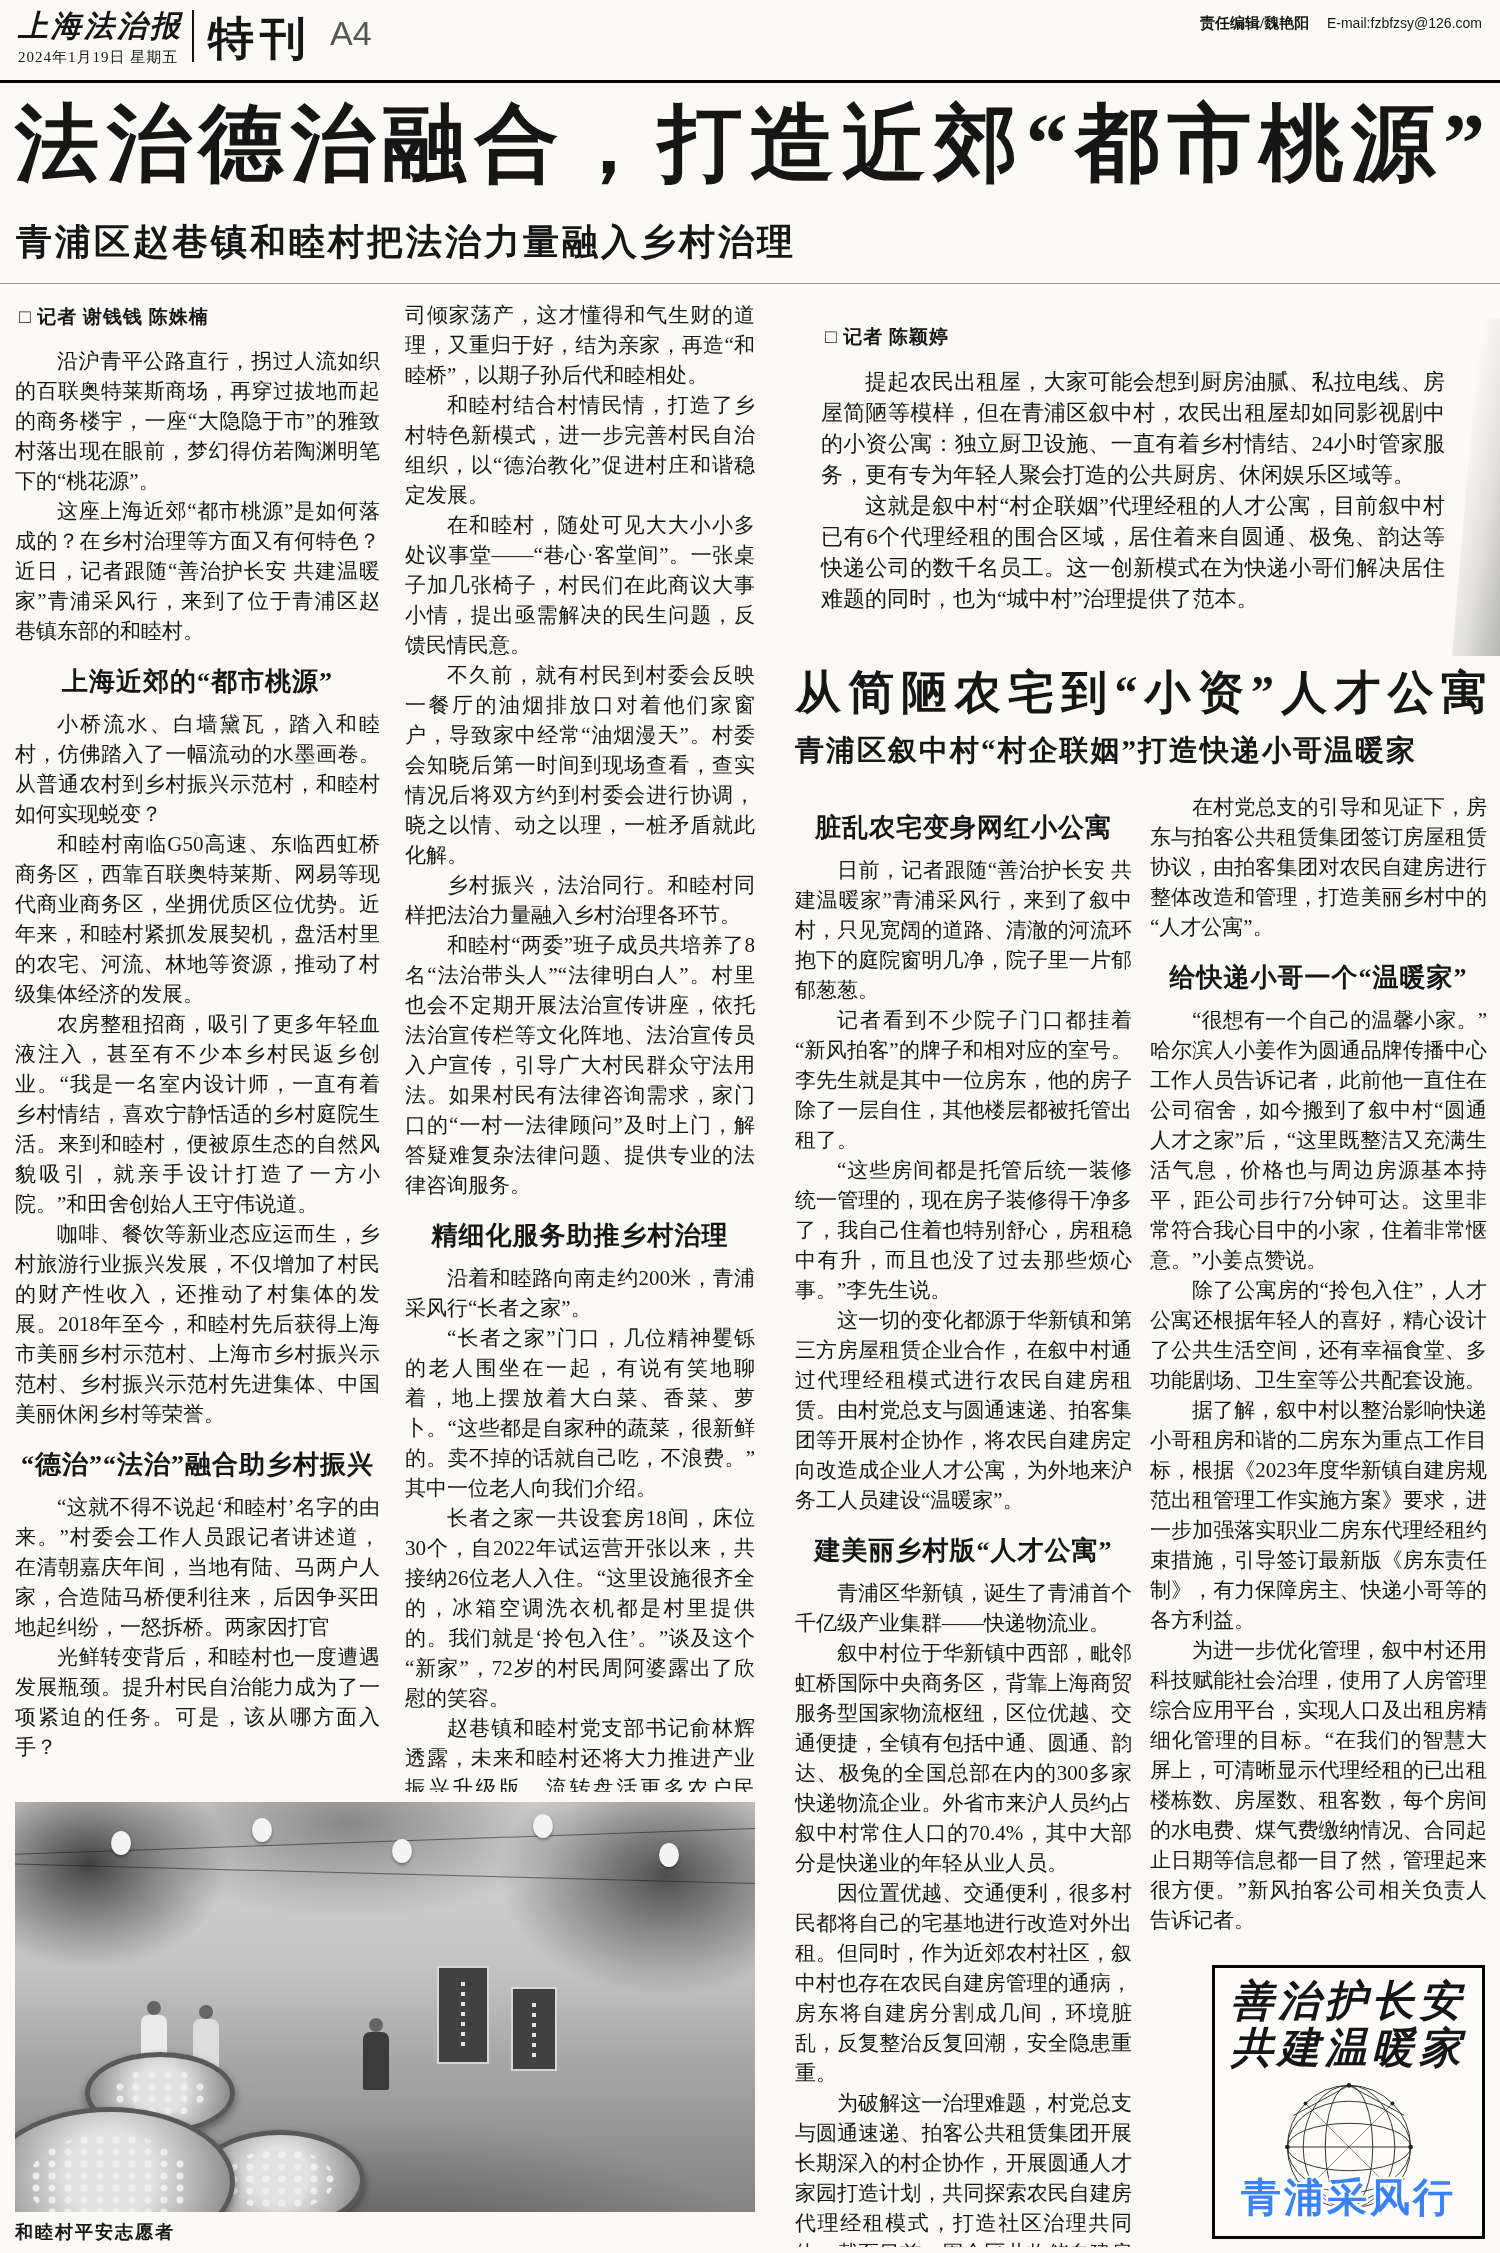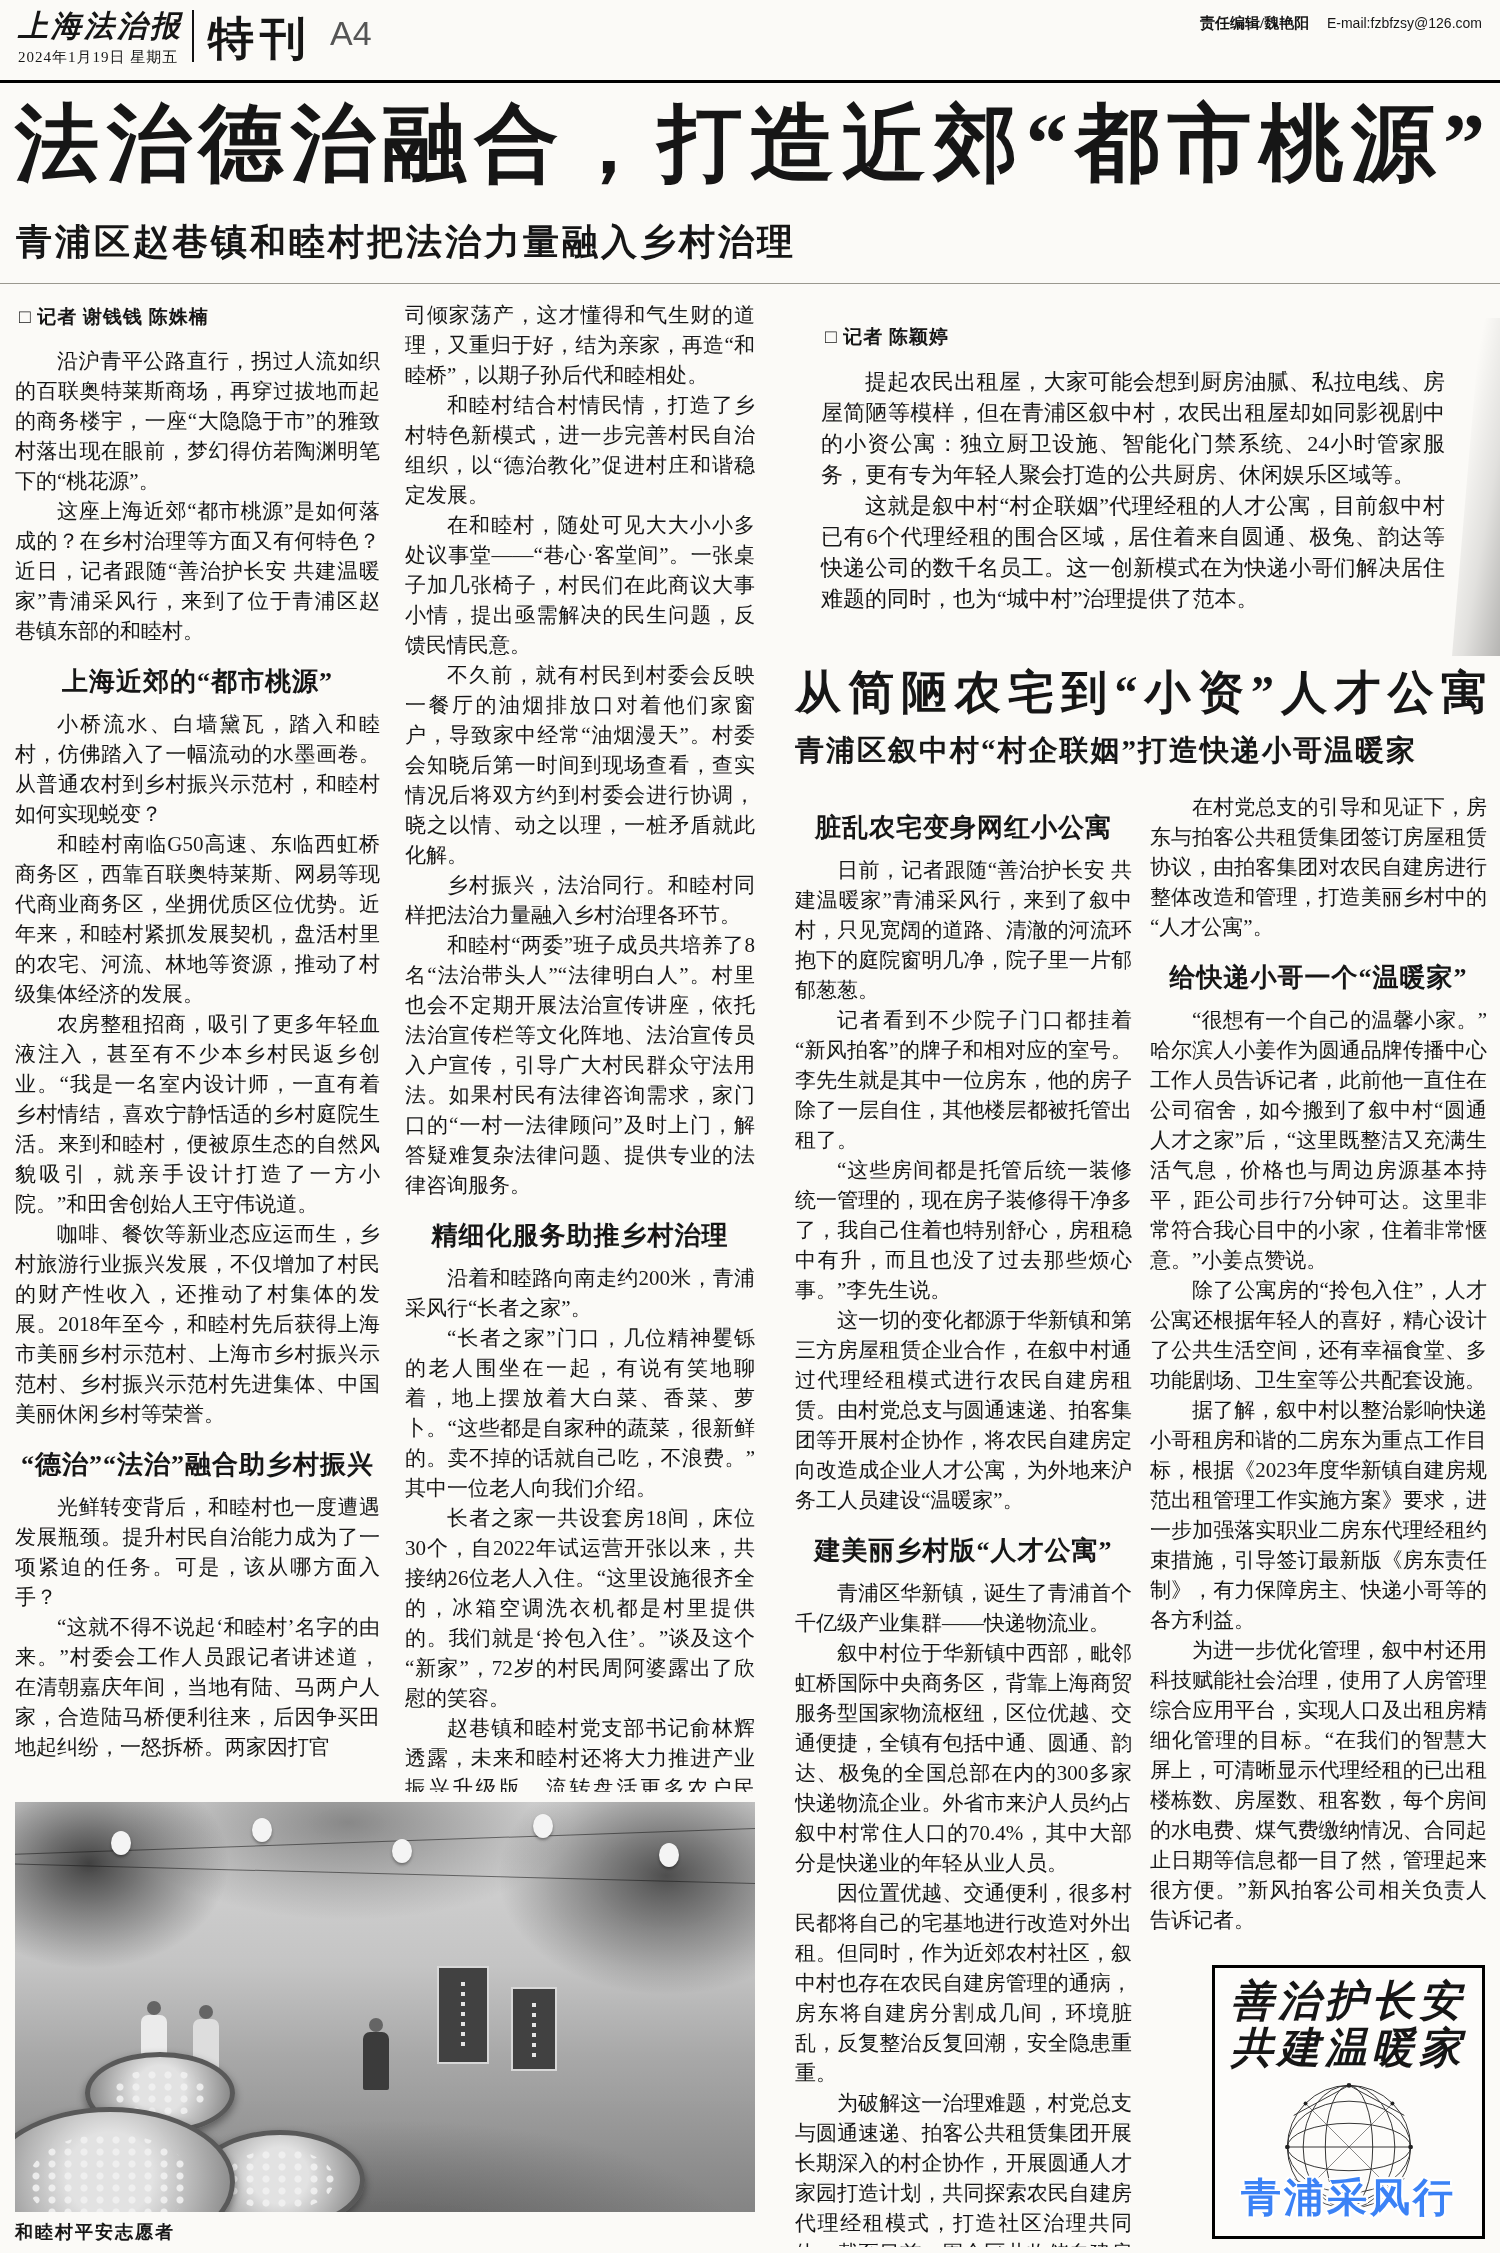--- a/index.html
+++ b/index.html
@@ -136,22 +136,22 @@
     <p class="byline">□ 记者 谢钱钱 陈姝楠</p>
     <div class="flow">
         <p class="para">沿沪青平公路直行，拐过人流如织的百联奥特莱斯商场，再穿过拔地而起的商务楼宇，一座“大隐隐于市”的雅致村落出现在眼前，梦幻得仿若陶渊明笔下的“桃花源”。</p>
         <p class="para">这座上海近郊“都市桃源”是如何落成的？在乡村治理等方面又有何特色？近日，记者跟随“善治护长安 共建温暖家”青浦采风行，来到了位于青浦区赵巷镇东部的和睦村。</p>
         <h3 class="crosshead">上海近郊的“都市桃源”</h3>
         <p class="para">小桥流水、白墙黛瓦，踏入和睦村，仿佛踏入了一幅流动的水墨画卷。从普通农村到乡村振兴示范村，和睦村如何实现蜕变？</p>
         <p class="para">和睦村南临G50高速、东临西虹桥商务区，西靠百联奥特莱斯、网易等现代商业商务区，坐拥优质区位优势。近年来，和睦村紧抓发展契机，盘活村里的农宅、河流、林地等资源，推动了村级集体经济的发展。</p>
         <p class="para">农房整租招商，吸引了更多年轻血液注入，甚至有不少本乡村民返乡创业。“我是一名室内设计师，一直有着乡村情结，喜欢宁静恬适的乡村庭院生活。来到和睦村，便被原生态的自然风貌吸引，就亲手设计打造了一方小院。”和田舍创始人王守伟说道。</p>
         <p class="para">咖啡、餐饮等新业态应运而生，乡村旅游行业振兴发展，不仅增加了村民的财产性收入，还推动了村集体的发展。2018年至今，和睦村先后获得上海市美丽乡村示范村、上海市乡村振兴示范村、乡村振兴示范村先进集体、中国美丽休闲乡村等荣誉。</p>
         <h3 class="crosshead">“德治”“法治”融合助乡村振兴</h3>
+        <p class="para">“这就不得不说起‘和睦村’名字的由来。”村委会工作人员跟记者讲述道，在清朝嘉庆年间，当地有陆、马两户人家，合造陆马桥便利往来，后因争买田地起纠纷，一怒拆桥。两家因打官</p>
         <p class="para">光鲜转变背后，和睦村也一度遭遇发展瓶颈。提升村民自治能力成为了一项紧迫的任务。可是，该从哪方面入手？</p>
-        <p class="para">“这就不得不说起‘和睦村’名字的由来。”村委会工作人员跟记者讲述道，在清朝嘉庆年间，当地有陆、马两户人家，合造陆马桥便利往来，后因争买田地起纠纷，一怒拆桥。两家因打官</p>
       </div>
   </div>
   <div class="col col2">
     <div class="flow">
         <p class="para cont">司倾家荡产，这才懂得和气生财的道理，又重归于好，结为亲家，再造“和睦桥”，以期子孙后代和睦相处。</p>
         <p class="para">和睦村结合村情民情，打造了乡村特色新模式，进一步完善村民自治组织，以“德治教化”促进村庄和谐稳定发展。</p>
         <p class="para">在和睦村，随处可见大大小小多处议事堂——“巷心·客堂间”。一张桌子加几张椅子，村民们在此商议大事小情，提出亟需解决的民生问题，反馈民情民意。</p>
         <p class="para">不久前，就有村民到村委会反映一餐厅的油烟排放口对着他们家窗户，导致家中经常“油烟漫天”。村委会知晓后第一时间到现场查看，查实情况后将双方约到村委会进行协调，晓之以情、动之以理，一桩矛盾就此化解。</p>
         <p class="para">乡村振兴，法治同行。和睦村同样把法治力量融入乡村治理各环节。</p>
         <p class="para">和睦村“两委”班子成员共培养了8名“法治带头人”“法律明白人”。村里也会不定期开展法治宣传讲座，依托法治宣传栏等文化阵地、法治宣传员入户宣传，引导广大村民群众守法用法。如果村民有法律咨询需求，家门口的“一村一法律顾问”及时上门，解答疑难复杂法律问题、提供专业的法律咨询服务。</p>
@@ -178,21 +178,21 @@
     <div class="ph-person pp3"></div>
     <div class="ph-tray t3"></div>
     <div class="ph-tray t2"></div>
     <div class="ph-tray t1"></div>
   </div>
   <div class="photo-caption">和睦村平安志愿者</div>
 
   <div class="introbox">
     <p class="byline">□ 记者 陈颖婷</p>
     <div class="flow">
-        <p class="para">提起农民出租屋，大家可能会想到厨房油腻、私拉电线、房屋简陋等模样，但在青浦区叙中村，农民出租屋却如同影视剧中的小资公寓：独立厨卫设施、智能化门禁系统、24小时管家服务，更有专为年轻人聚会打造的公共厨房、休闲娱乐区域等。</p>
+        <p class="para">提起农民出租屋，大家可能会想到厨房油腻、私拉电线、房屋简陋等模样，但在青浦区叙中村，农民出租屋却如同影视剧中的小资公寓：独立厨卫设施、一直有着乡村情结、24小时管家服务，更有专为年轻人聚会打造的公共厨房、休闲娱乐区域等。</p>
         <p class="para">这就是叙中村“村企联姻”代理经租的人才公寓，目前叙中村已有6个代理经租的围合区域，居住着来自圆通、极兔、韵达等快递公司的数千名员工。这一创新模式在为快递小哥们解决居住难题的同时，也为“城中村”治理提供了范本。</p>
       </div>
   </div>
   <div class="page-curl"></div>
 
   <h3 class="right-headline">从简陋农宅到“小资”人才公寓</h3>
   <div class="right-subhead">青浦区叙中村“村企联姻”打造快递小哥温暖家</div>
 
   <div class="col colA">
     <div class="flow">

